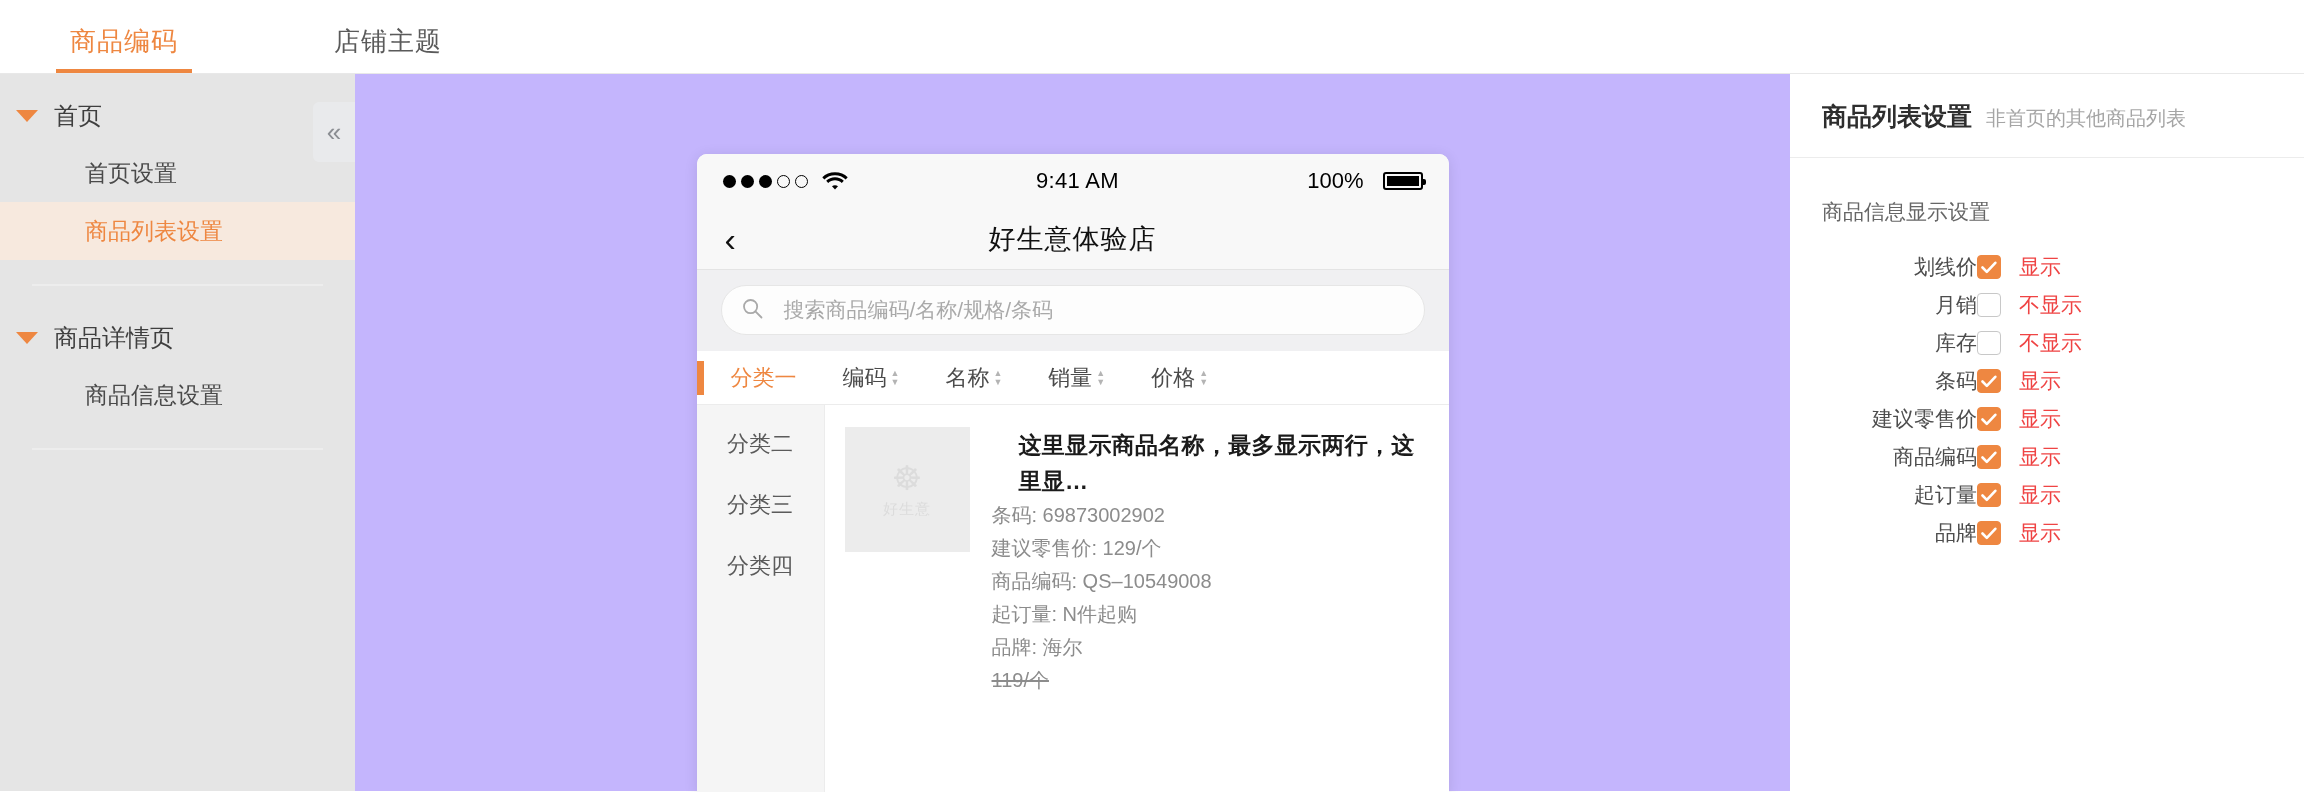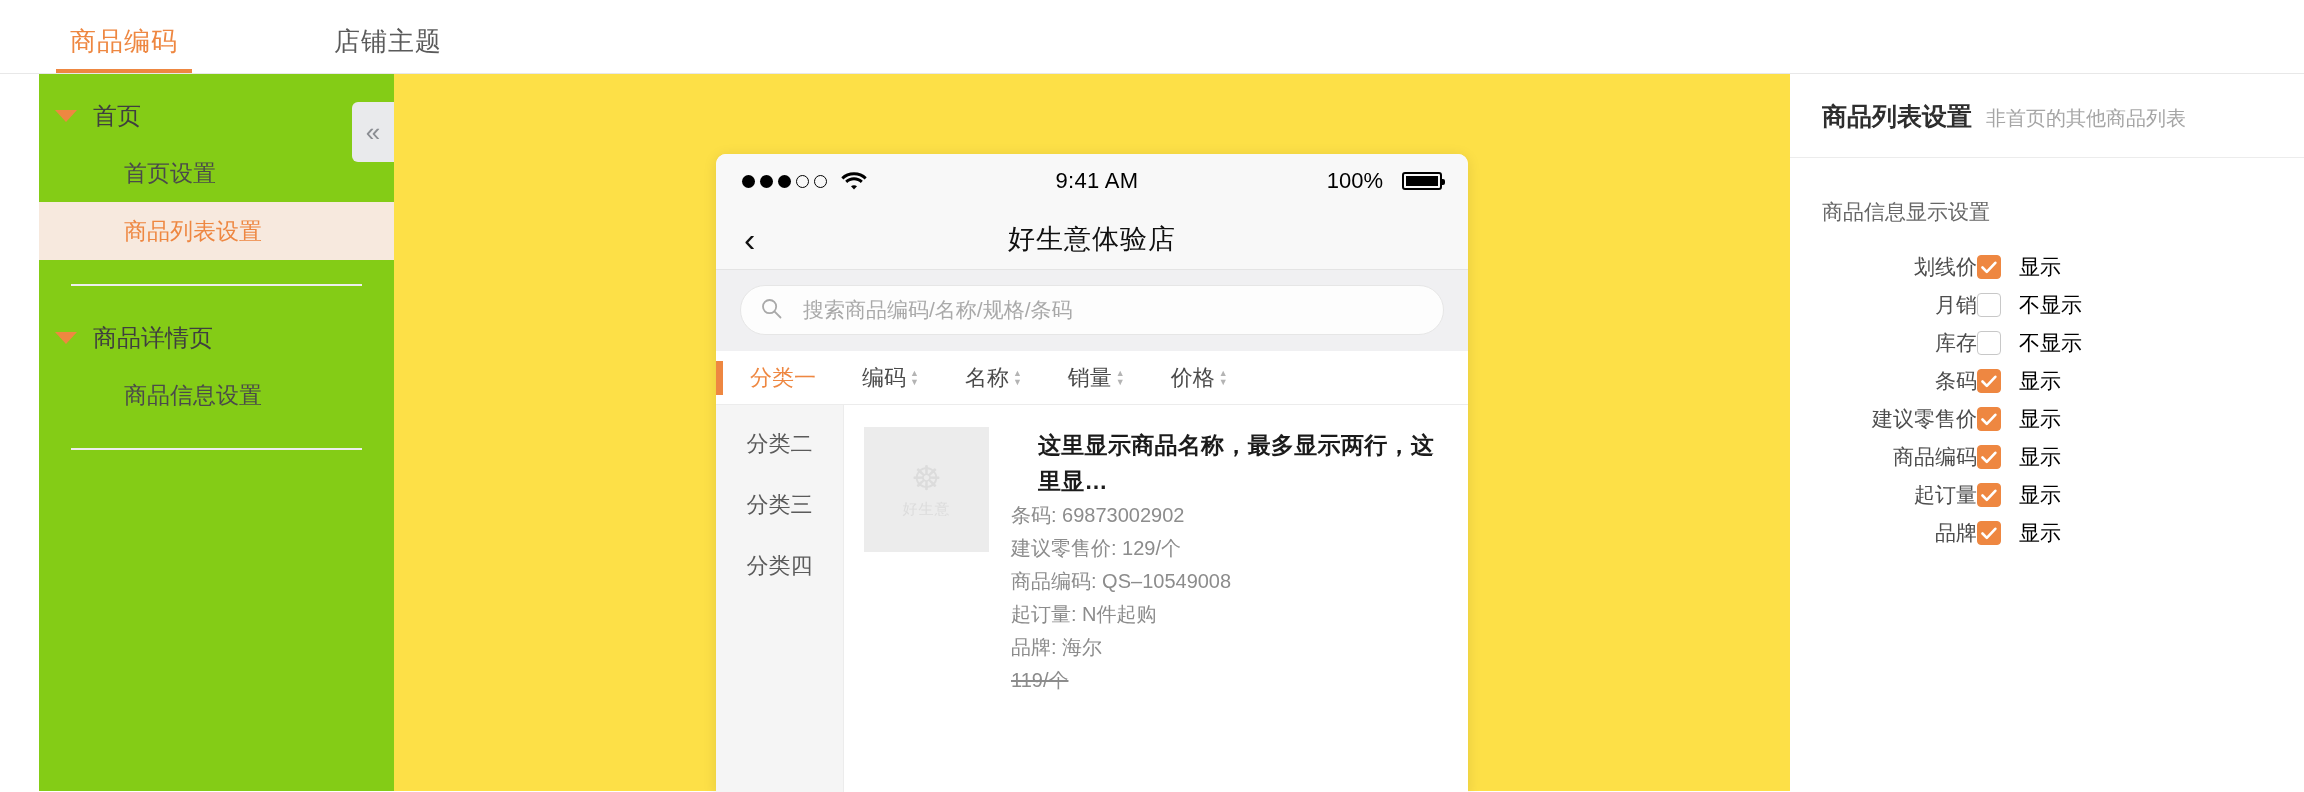--- a/index.html
+++ b/index.html
@@ -42,24 +42,23 @@
   .shell {
     display: flex;
     height: 717px;
     width: 2304px;
   }
 
   
   .sidebar {
     width: 355px;
     flex: 0 0 355px;
-    background: #84cc16;
+    background: #e5e5e5;
     position: relative;
     padding-top: 14px;
-    margin-left: 39px;
   }
   .side-group-head {
     display: flex;
     align-items: center;
     height: 56px;
     padding-left: 16px;
     font-size: 24px;
     color: #3f3f3f;
     cursor: pointer;
   }
@@ -99,21 +98,21 @@
     font-size: 26px;
     display: flex;
     align-items: center;
     justify-content: center;
     cursor: pointer;
   }
 
   
   .canvas {
     flex: 1 1 auto;
-    background: #fde047;
+    background: #c4b5fd;
     position: relative;
     display: flex;
     justify-content: center;
     padding-top: 80px;
   }
 
   
   .phone {
     width: 752px;
     background: #ffffff;
@@ -306,21 +305,21 @@
     background: #fff;
     display: flex;
     align-items: center;
     justify-content: center;
     cursor: pointer;
     flex: 0 0 24px;
   }
   .chk.on { background: #ee8741; border-color: #ee8741; }
   .chk.on svg { display: block; }
   .chk svg { display: none; }
-  .opt-state { font-size: 21px; color: #000000; margin-left: 18px; }
+  .opt-state { font-size: 21px; color: #ef4444; margin-left: 18px; }
 </style>
 </head>
 <body>
 
 <div class="topbar">
   <div class="top-tab active">
     <span>商品编码</span>
   </div>
   <div class="top-tab">
     <span>店铺主题</span>

